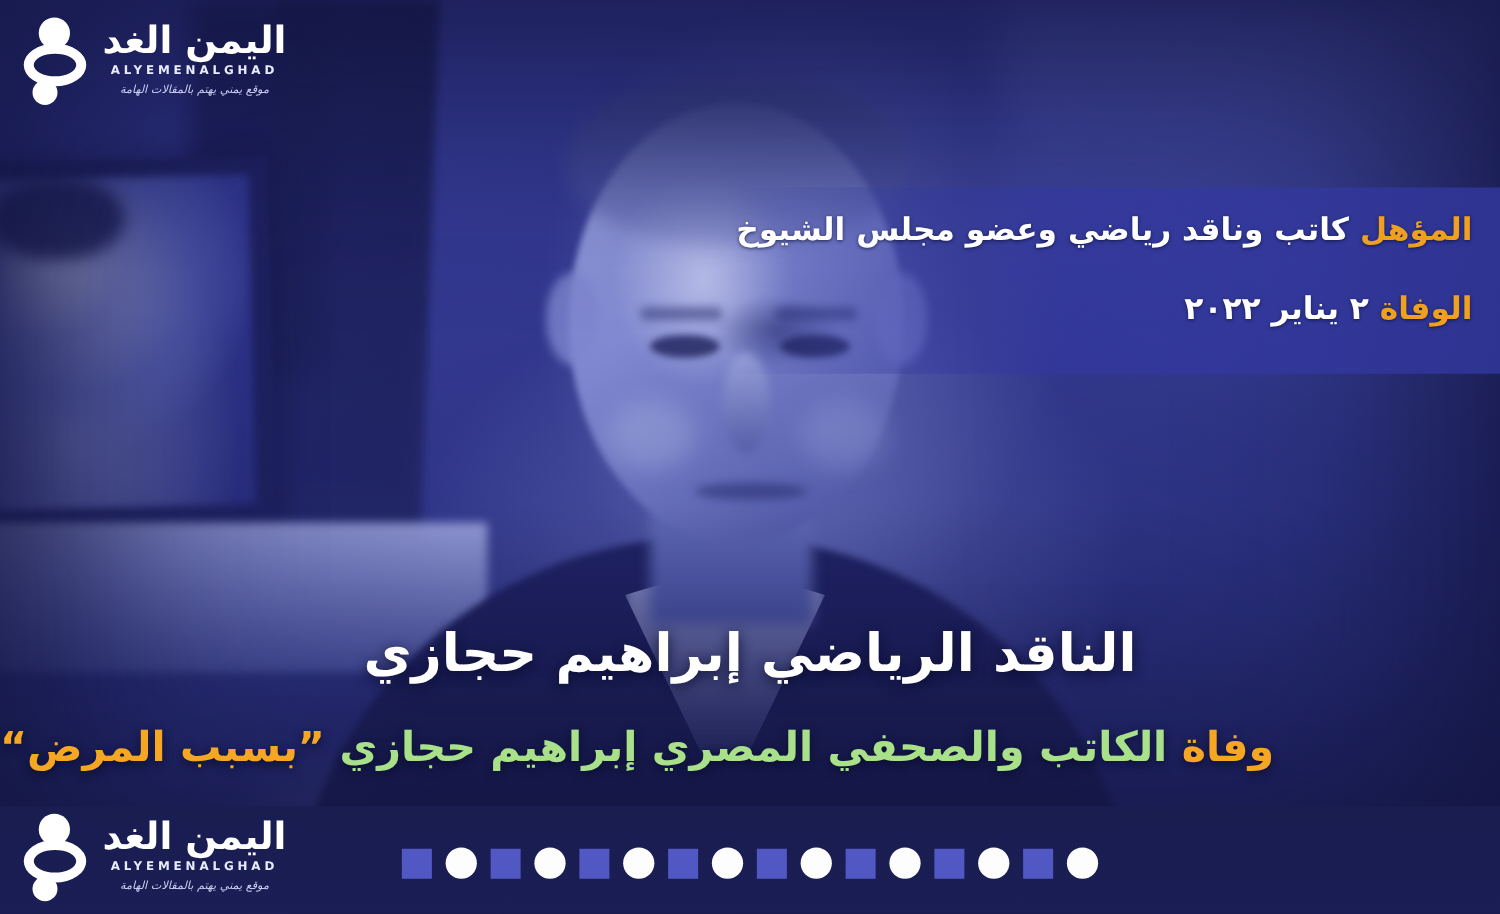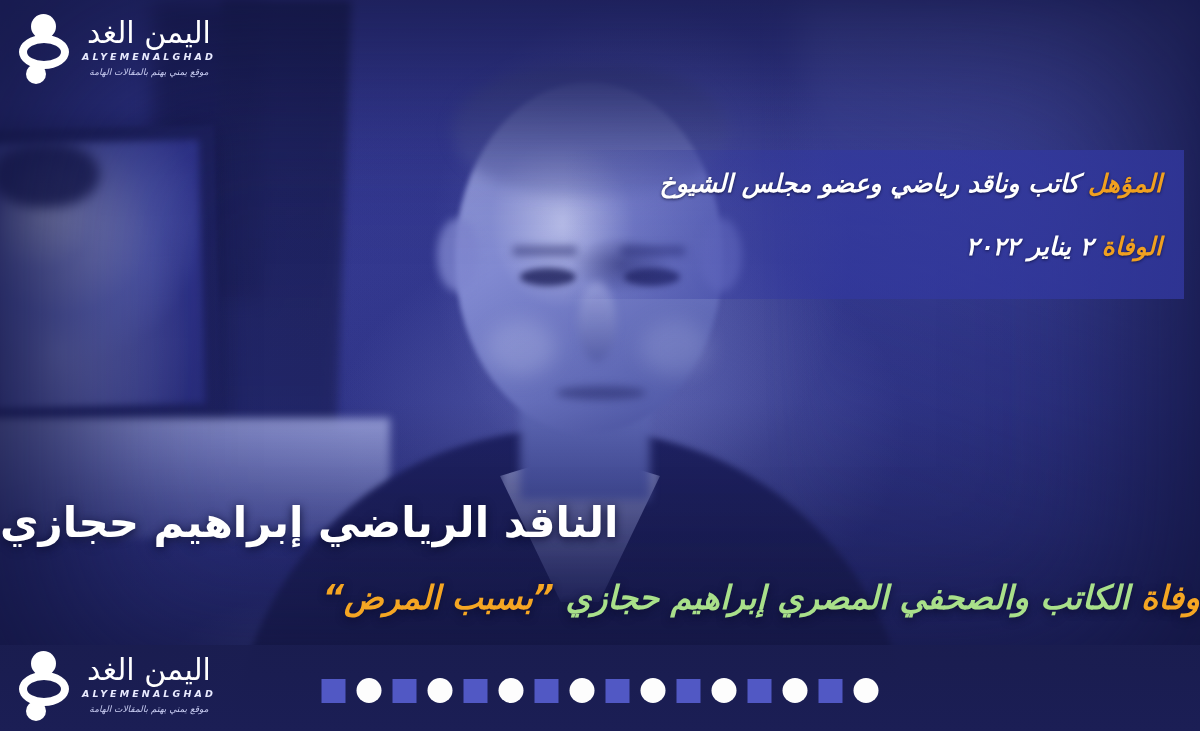--- a/index.html
+++ b/index.html
@@ -158,31 +158,30 @@
     display:flex; align-items:center; gap:10px;
     direction:rtl;
     z-index:6;
   }
   .logo-top { left:14px; top:14px; }
   .logo-bottom { left:14px; bottom:14px; }
 
   .logo-text-block { display:flex; flex-direction:column; align-items:center; }
   .logo-ar {
     color:#ffffff;
-    font-size:30px; font-weight:normal;
+    font-size:30px; font-weight:bold;
     letter-spacing:-.5px; line-height:1.05;
     white-space:nowrap;
   }
   .logo-latin {
     color:#e9ebff;
     font-size:9.5px; font-weight:bold;
     letter-spacing:3.1px;
     margin-top:3px; white-space:nowrap;
     direction:ltr;
-    font-style:italic;
   }
   .logo-tag {
     color:#c9cdf2;
     font-size:9px; margin-top:5px; white-space:nowrap;font-style:italic;
   }
   .logo-mark { position:relative; width:58px; height:66px; flex:0 0 58px; }
   .logo-mark .lm-dot-top {
     position:absolute; left:17px; top:0; width:25px; height:25px;
     border-radius:50%; background:#fff;
   }
@@ -191,53 +190,51 @@
     border:8px solid #fff; border-radius:25px/17px;
   }
   .logo-mark .lm-dot-bottom {
     position:absolute; left:12px; top:50px; width:20px; height:20px;
     border-radius:50%; background:#fff;
   }
 
   
   .info-panel {
     position:absolute;
-    right:16px; top:150px;
+    right:0; top:150px;
     width:620px; padding:18px 22px 20px 26px;
     background:linear-gradient(270deg, rgba(50,56,160,.80) 0%, rgba(50,56,160,.66) 55%, rgba(50,56,160,0) 100%);
     z-index:5;
     text-align:right;
-    font-style:italic;
   }
   .info-row {
     font-size:25px; line-height:1.25;
     color:#ffffff; font-weight:bold;
     margin-bottom:32px; white-space:nowrap;
     text-shadow:0 1px 3px rgba(10,12,45,.7);
   }
   .info-row:last-child { margin-bottom:16px; }
   .info-label { color:#f0a020; font-weight:bold; }
   .info-value { color:#ffffff; font-weight:bold; }
 
   
   .headline {
     position:absolute; left:0; right:0; top:498px;
-    text-align:left; z-index:5;
+    text-align:center; z-index:5;
     color:#ffffff;
     font-size:42px; font-weight:bold;
     letter-spacing:-.5px;
     text-shadow:0 2px 10px rgba(10,12,45,.9);
   }
   .subhead {
     position:absolute; left:0; right:0; top:578px;
-    text-align:right; z-index:5;
+    text-align:left; z-index:5;
     font-size:33px; font-weight:bold;
     white-space:nowrap;
     text-shadow:0 2px 8px rgba(10,12,45,.85);
-    font-style:italic;
   }
   .sub-orange { color:#f5a623; }
   .sub-green  { color:#a9e08a; }
 
   
   .bottom-bar {
     position:absolute; left:0; right:0; bottom:0; height:86px;
     background:linear-gradient(180deg, rgba(26,29,80,.92), #1b1e55);
     z-index:4;
   }

